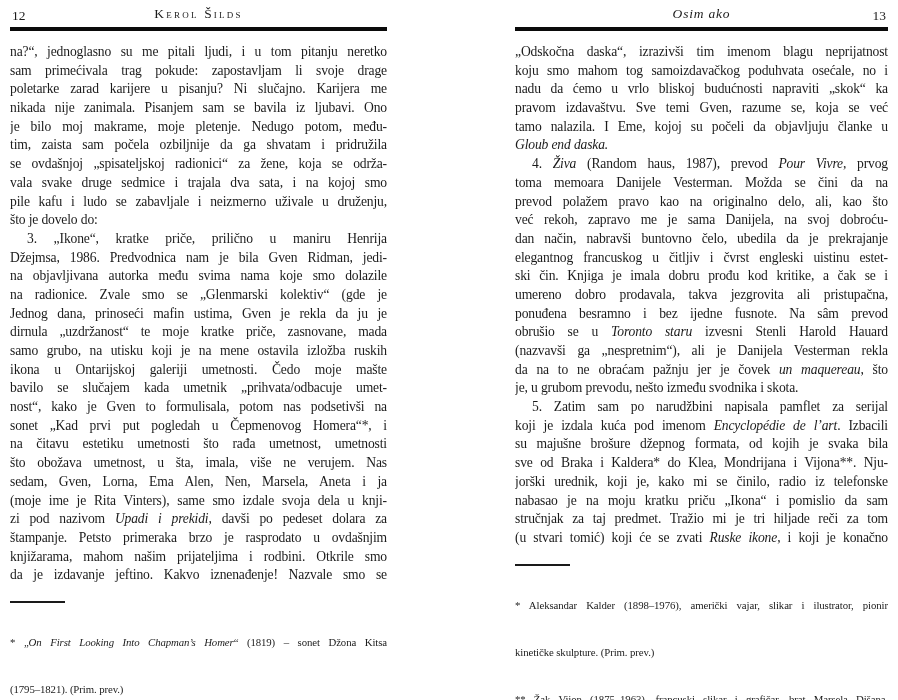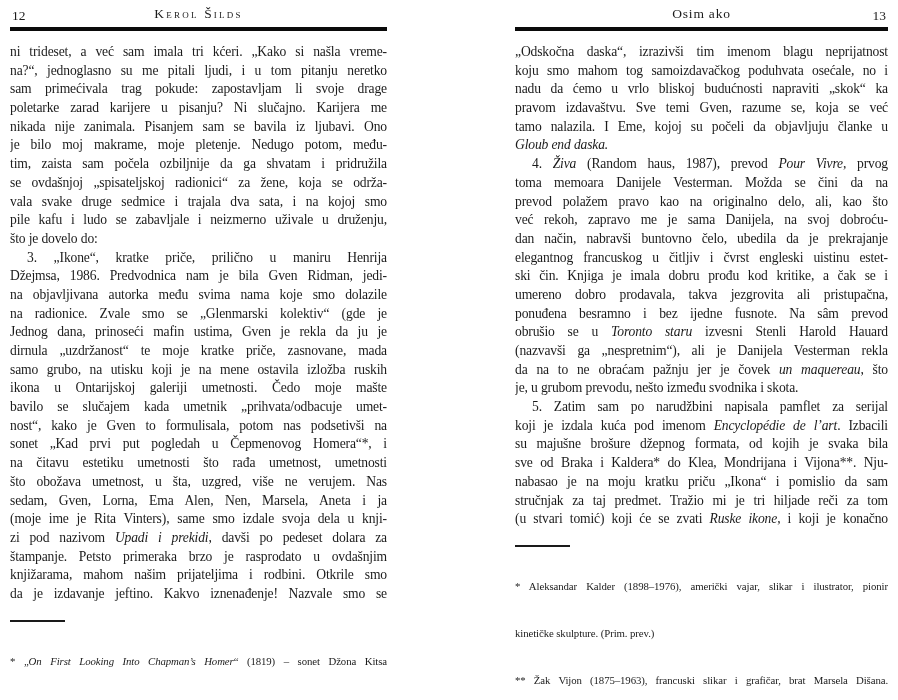--- a/index.html
+++ b/index.html
@@ -14,21 +14,21 @@
 
   .phead {
     position:relative; padding-top:6px; padding-bottom:5px;
     border-bottom:4px solid #0a0a0a; text-align:center;
     font-size:13.5px; line-height:16px; height:16px;
   }
   .pnum { position:absolute; top:8px; font-size:13.5px; }
   .pnum-left  { left:2px; }
   .pnum-right { right:2px; }
   .ptitle-caps { font-variant:small-caps; letter-spacing:2.2px; }
-  .ptitle-ital { letter-spacing:0.8px; }
+  .ptitle-ital { font-style:italic; letter-spacing:0.8px; }
 
   .pbody { margin-top:12px; }
   .ln {
     font-size:13.6px; line-height:18.7px; height:18.7px; overflow:hidden;
     letter-spacing:-0.15px;
     text-align:justify; text-align-last:justify;
   }
   .ln.end { text-align-last:left; }
   .ln.ind { text-indent:17px; }
   .ln i { font-style:italic; }
@@ -41,21 +41,20 @@
 <body>
 
 <div class="spread">
 
   <div class="page leftp">
     <div class="phead">
       <span class="pnum pnum-left">12</span>
       <span class="ptitle-caps">Kerol Šilds</span>
     </div>
     <div class="pbody">
-        <div class="ln"><span>ni trideset, a već sam imala tri kćeri. „Kako si našla vreme-</span></div>
         <div class="ln"><span>na?“, jednoglasno su me pitali ljudi, i u tom pitanju neretko</span></div>
         <div class="ln"><span>sam primećivala trag pokude: zapostavljam li svoje drage</span></div>
         <div class="ln"><span>poletarke zarad karijere u pisanju? Ni slučajno. Karijera me</span></div>
         <div class="ln"><span>nikada nije zanimala. Pisanjem sam se bavila iz ljubavi. Ono</span></div>
         <div class="ln"><span>je bilo moj makrame, moje pletenje. Nedugo potom, među-</span></div>
         <div class="ln"><span>tim, zaista sam počela ozbiljnije da ga shvatam i pridružila</span></div>
         <div class="ln"><span>se ovdašnjoj „spisateljskoj radionici“ za žene, koja se održa-</span></div>
         <div class="ln"><span>vala svake druge sedmice i trajala dva sata, i na kojoj smo</span></div>
         <div class="ln"><span>pile kafu i ludo se zabavljale i neizmerno uživale u druženju,</span></div>
         <div class="ln end"><span>što je dovelo do:</span></div>
@@ -64,21 +63,21 @@
         <div class="ln"><span>na objavljivana autorka među svima nama koje smo dolazile</span></div>
         <div class="ln"><span>na radionice. Zvale smo se „Glenmarski kolektiv“ (gde je</span></div>
         <div class="ln"><span>Jednog dana, prinoseći mafin ustima, Gven je rekla da ju je</span></div>
         <div class="ln"><span>dirnula „uzdržanost“ te moje kratke priče, zasnovane, mada</span></div>
         <div class="ln"><span>samo grubo, na utisku koji je na mene ostavila izložba ruskih</span></div>
         <div class="ln"><span>ikona u Ontarijskoj galeriji umetnosti. Čedo moje mašte</span></div>
         <div class="ln"><span>bavilo se slučajem kada umetnik „prihvata/odbacuje umet-</span></div>
         <div class="ln"><span>nost“, kako je Gven to formulisala, potom nas podsetivši na</span></div>
         <div class="ln"><span>sonet „Kad prvi put pogledah u Čepmenovog Homera“*, i</span></div>
         <div class="ln"><span>na čitavu estetiku umetnosti što rađa umetnost, umetnosti</span></div>
-        <div class="ln"><span>što obožava umetnost, u šta, uzgred, više ne verujem. Nas</span></div>
+        <div class="ln"><span>što obožava umetnost, u šta, imala, više ne verujem. Nas</span></div>
         <div class="ln"><span>sedam, Gven, Lorna, Ema Alen, Nen, Marsela, Aneta i ja</span></div>
         <div class="ln"><span>(moje ime je Rita Vinters), same smo izdale svoja dela u knji-</span></div>
         <div class="ln"><span>zi pod nazivom </span><i>Upadi i prekidi</i><span>, davši po pedeset dolara za</span></div>
         <div class="ln"><span>štampanje. Petsto primeraka brzo je rasprodato u ovdašnjim</span></div>
         <div class="ln"><span>knjižarama, mahom našim prijateljima i rodbini. Otkrile smo</span></div>
         <div class="ln"><span>da je izdavanje jeftino. Kakvo iznenađenje! Nazvale smo se</span></div>
       </div>
     <div class="fnotes">
       <div class="fnrule"></div>
       <div class="fnbody">
@@ -110,20 +109,21 @@
         <div class="ln"><span>umereno dobro prodavala, takva jezgrovita ali pristupačna,</span></div>
         <div class="ln"><span>ponuđena besramno i bez ijedne fusnote. Na sâm prevod</span></div>
         <div class="ln"><span>obrušio se u </span><i>Toronto staru</i><span> izvesni Stenli Harold Hauard</span></div>
         <div class="ln"><span>(nazvavši ga „nespretnim“), ali je Danijela Vesterman rekla</span></div>
         <div class="ln"><span>da na to ne obraćam pažnju jer je čovek </span><i>un maquereau</i><span>, što</span></div>
         <div class="ln end"><span>je, u grubom prevodu, nešto između svodnika i skota.</span></div>
         <div class="ln ind"><span>5. Zatim sam po narudžbini napisala pamflet za serijal</span></div>
         <div class="ln"><span>koji je izdala kuća pod imenom </span><i>Encyclopédie de l’art</i><span>. Izbacili</span></div>
         <div class="ln"><span>su majušne brošure džepnog formata, od kojih je svaka bila</span></div>
         <div class="ln"><span>sve od Braka i Kaldera* do Klea, Mondrijana i Vijona**. Nju-</span></div>
+        <div class="ln"><span>jorški urednik, koji je, kako mi se činilo, radio iz telefonske</span></div>
         <div class="ln"><span>nabasao je na moju kratku priču „Ikona“ i pomislio da sam</span></div>
         <div class="ln"><span>stručnjak za taj predmet. Tražio mi je tri hiljade reči za tom</span></div>
         <div class="ln"><span>(u stvari tomić) koji će se zvati </span><i>Ruske ikone</i><span>, i koji je konačno</span></div>
       </div>
     <div class="fnotes">
       <div class="fnrule"></div>
       <div class="fnbody">
           <div class="ln fn"><span>* Aleksandar Kalder (1898–1976), američki vajar, slikar i ilustrator, pionir</span></div>
           <div class="ln fn end"><span>kinetičke skulpture. (Prim. prev.)</span></div>
           <div class="ln fn"><span>** Žak Vijon (1875–1963), francuski slikar i grafičar, brat Marsela Dišana.</span></div>

